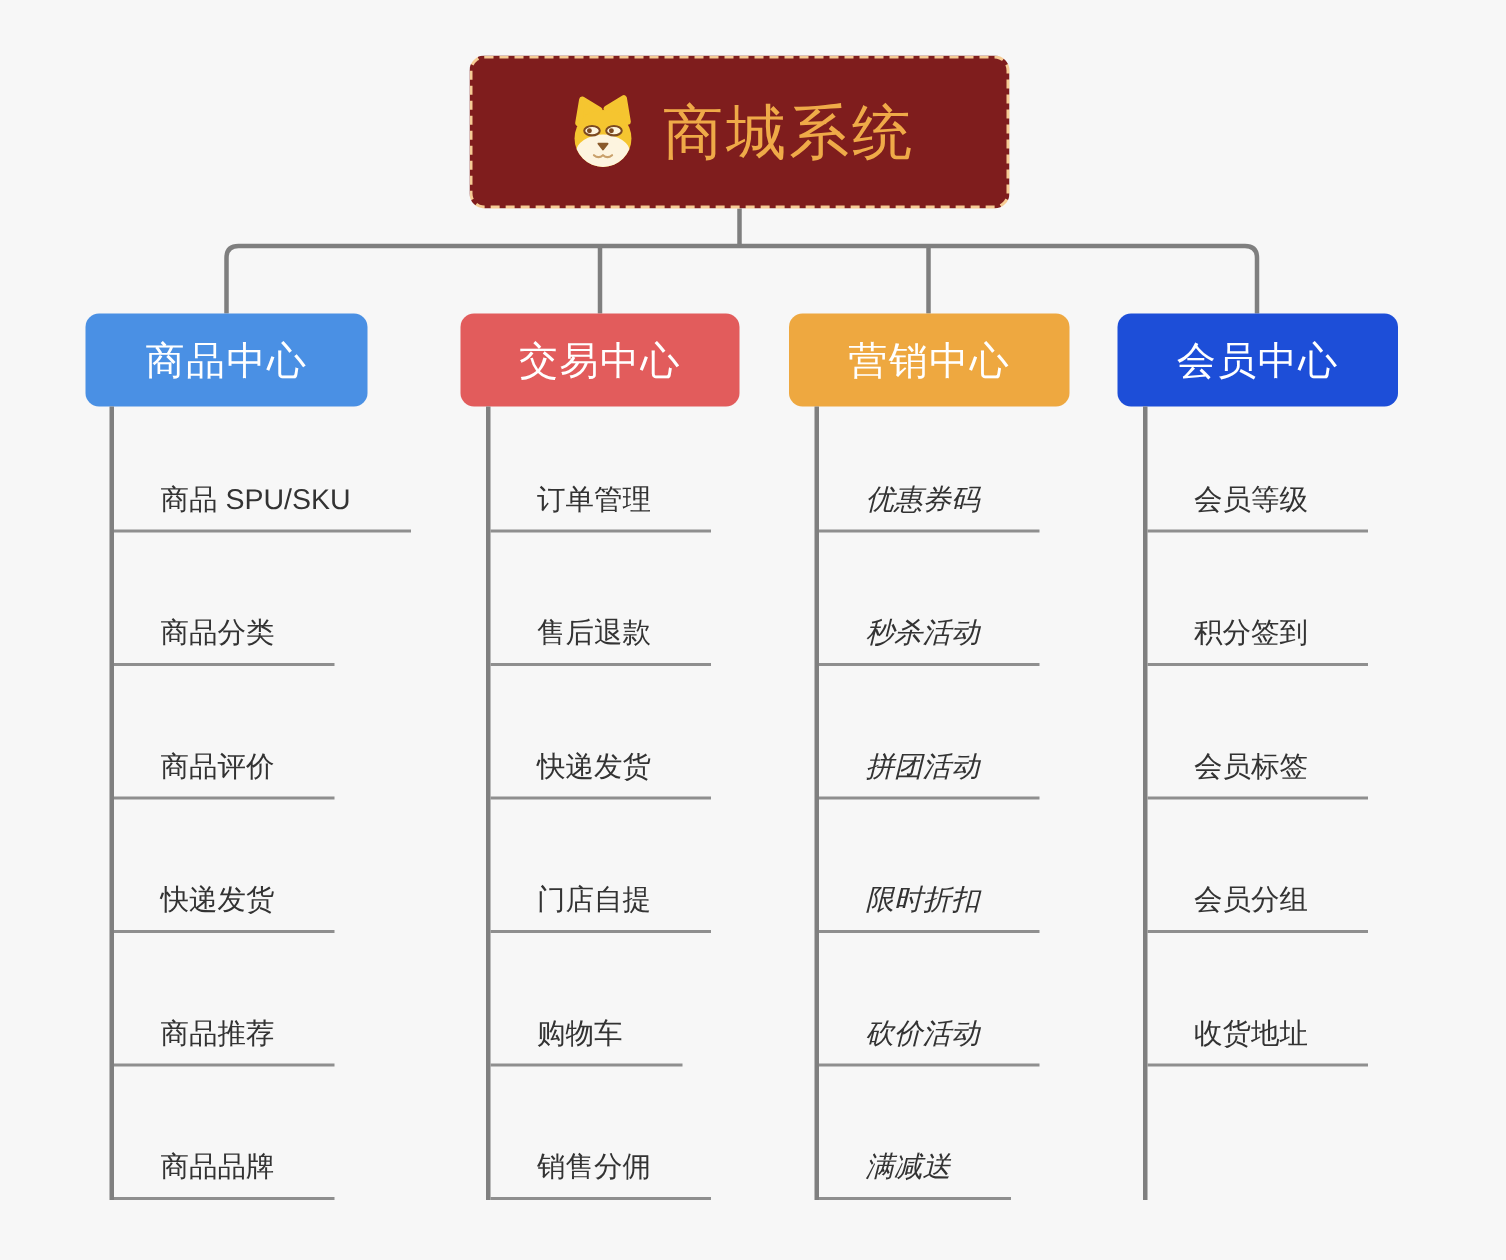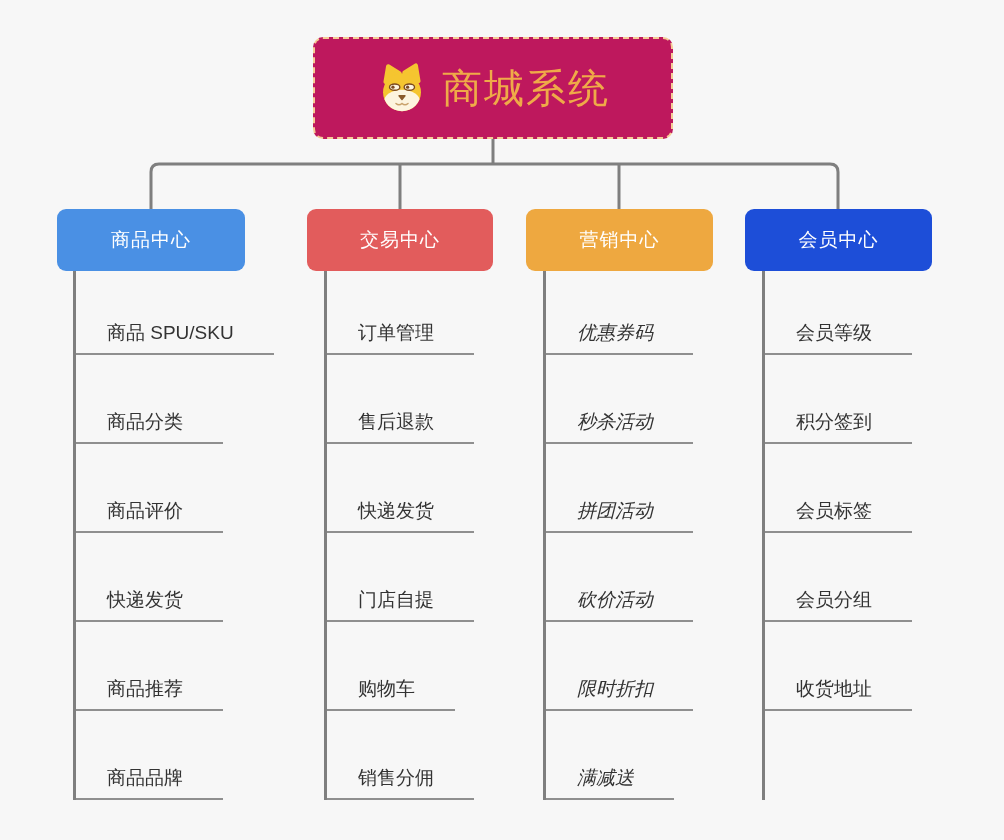--- a/index.html
+++ b/index.html
@@ -3,28 +3,28 @@
 <meta charset="utf-8">
 <style>
   html,body{margin:0;padding:0;background:#f7f7f7;}
   .canvas{
     position:relative;width:1004px;height:840px;background:#f7f7f7;
     font-family:"Liberation Sans","DejaVu Sans",sans-serif;overflow:hidden;
   }
   .connectors{position:absolute;left:0;top:0;pointer-events:none;}
   .root-node{
     position:absolute;left:313px;top:37px;width:360px;height:102px;
-    background:#be185d;border:2px dashed var(--root-border);border-radius:10px;
+    background:#7f1d1d;border:2px dashed var(--root-border);border-radius:10px;
     box-sizing:border-box;display:flex;align-items:center;justify-content:center;gap:14px;
   }
   .root-label{font-size:40px;color:var(--root-text);letter-spacing:2px;white-space:nowrap;}
   .branch-node{
     position:absolute;top:209px;height:62px;border-radius:9px;
     display:flex;align-items:center;justify-content:center;
-    color:#ffffff;font-size:19px;letter-spacing:1px;white-space:nowrap;cursor:default;
+    color:#ffffff;font-size:26px;letter-spacing:1px;white-space:nowrap;cursor:default;
   }
   .column{position:absolute;top:271px;border-left:3px solid var(--connector);}
   .item{
     display:flex;align-items:flex-end;height:89px;box-sizing:border-box;
     width:max-content;border-bottom:2px solid var(--underline);
     padding:0 40px 7px 31px;
   }
   .item:first-child{height:84px;}
   .item-label{font-size:19px;color:var(--item-text);white-space:nowrap;}
 </style>
@@ -113,24 +113,24 @@
         <div class="item">
           <span class="item-label">优惠券码</span>
         </div>
         <div class="item">
           <span class="item-label">秒杀活动</span>
         </div>
         <div class="item">
           <span class="item-label">拼团活动</span>
         </div>
         <div class="item">
-          <span class="item-label">砍价活动</span>
+          <span class="item-label">限时折扣</span>
         </div>
         <div class="item">
-          <span class="item-label">限时折扣</span>
+          <span class="item-label">砍价活动</span>
         </div>
         <div class="item">
           <span class="item-label">满减送</span>
         </div>
       </div>
       <div class="branch-node" style="left: 745px; width: 187px; background: #1d4ed8;">会员中心</div>
       <div class="column" style="left: 762px; height: 529px;">
         <div class="item">
           <span class="item-label">会员等级</span>
         </div>

